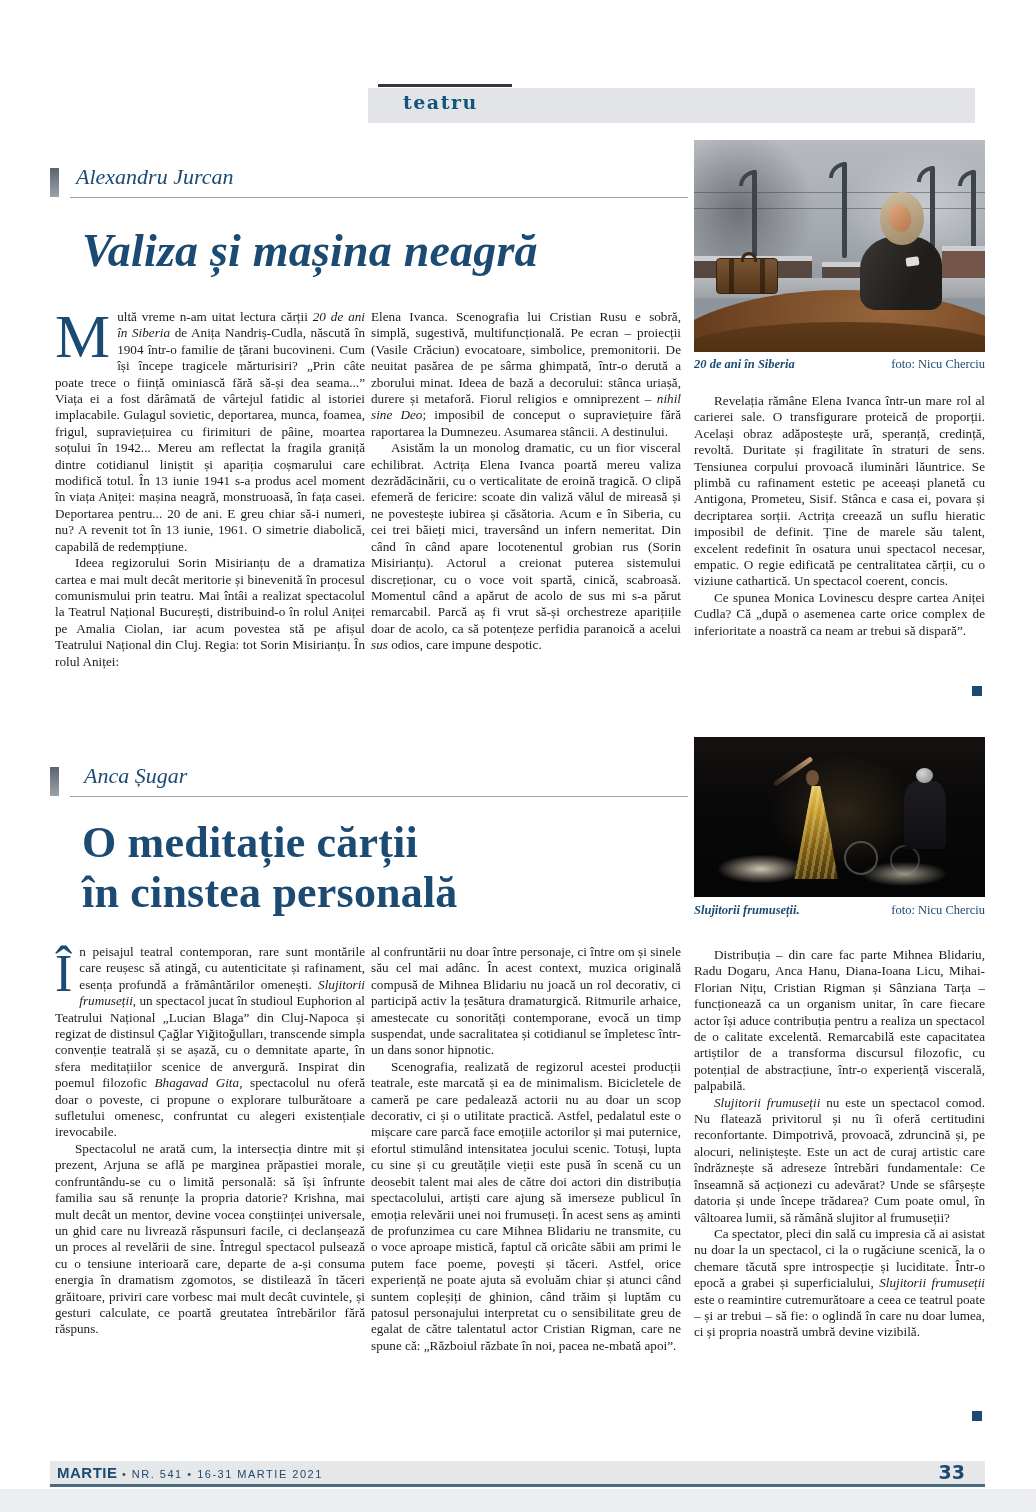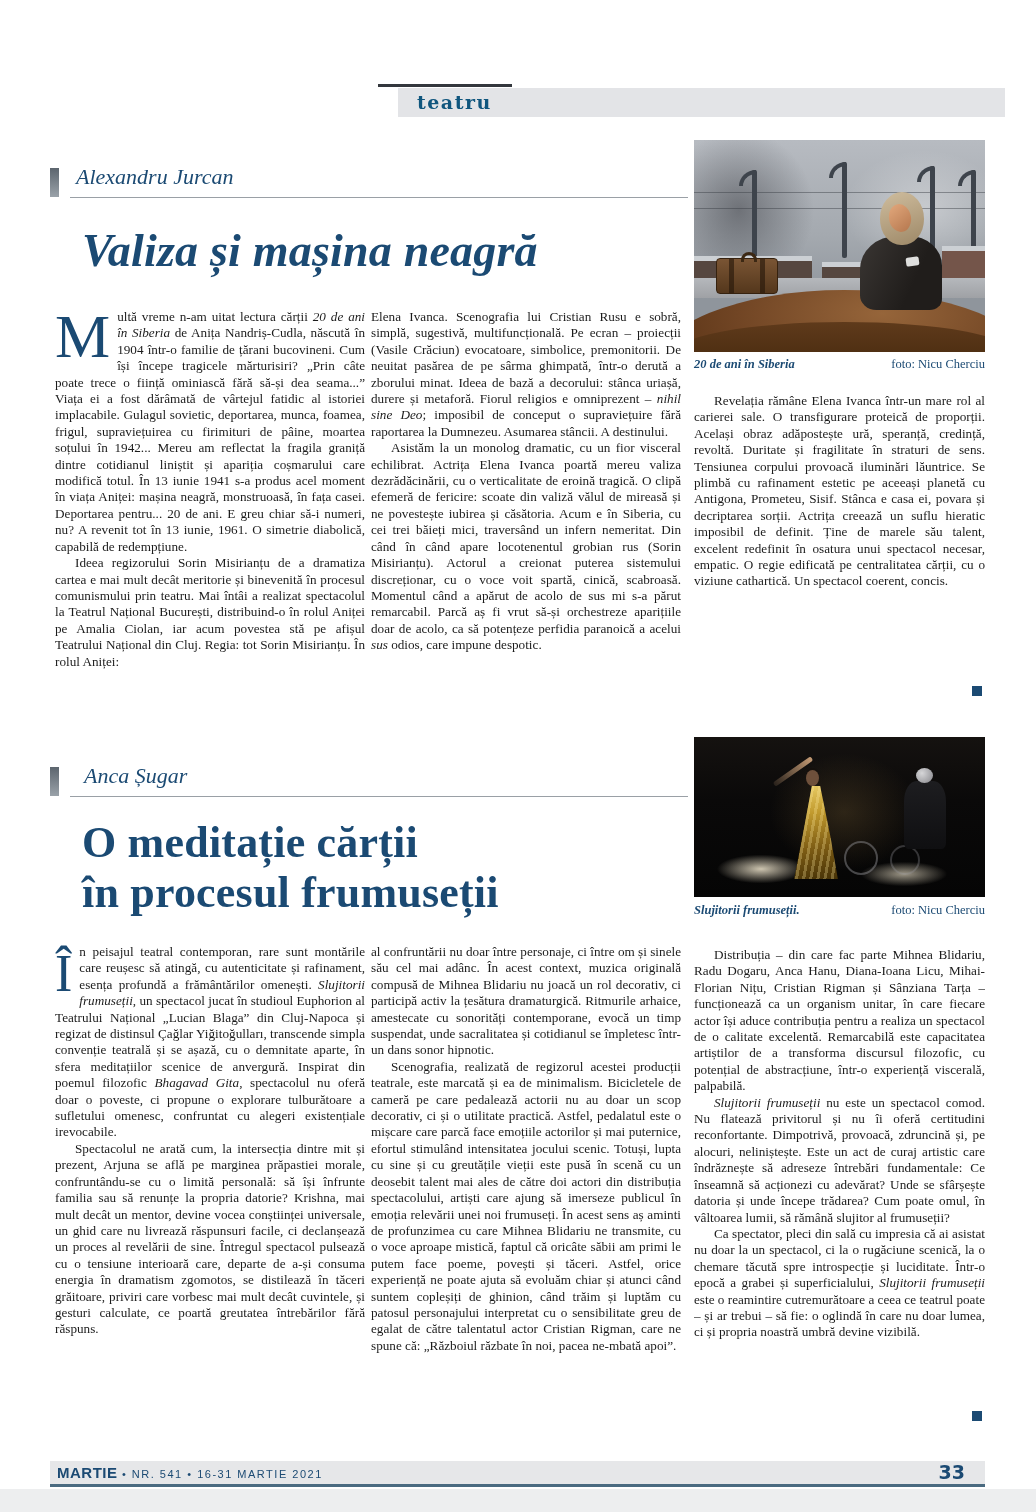--- a/index.html
+++ b/index.html
@@ -1,21 +1,21 @@
 <!DOCTYPE html>
 <html lang="ro"><head>
 <meta charset="utf-8">
 <style>
   * { box-sizing: border-box; }
   body { margin:0; background:#ffffff; font-family:"Liberation Serif","DejaVu Serif",serif; }
   #page { position:relative; width:1036px; height:1512px; margin:0 auto; background:#fff; overflow:hidden; }
 
   
   .section-topline { position:absolute; left:378px; top:84px; width:134px; height:3px; background:#33373d; }
-  .section-band { position:absolute; left:398px; top:88px; width:607px; height:29px; background:#e3e4e7; }
+  .section-band { position:absolute; left:368px; top:88px; width:607px; height:35px; background:#e3e4e7;padding-left:16px; }
   .section-label { font-family:"DejaVu Serif",serif; font-weight:bold; font-size:19px; color:#10567e;
                    letter-spacing:1.5px; line-height:29px; padding-left:19px; display:block; }
 
   
   .byline-bar  { position:absolute; width:9px; height:29px; background:linear-gradient(180deg,#5c656e,#9aa2a9); }
   .byline-name { position:absolute; font-style:italic; font-size:22px; color:#1b4a73; }
   .byline-rule { position:absolute; height:1px; width:618px; background:#9aa0a6; }
 
   .article-title { position:absolute; left:82px; color:#1b4a73; font-weight:bold; letter-spacing:0.2px; }
   #title1 { top:224px; font-size:46px; }
@@ -160,30 +160,31 @@
     <div class="p1-patch"></div>
     <div class="p1-mound-front"></div>
   </div>
   <div class="caption-row" id="cap1">
     <span class="caption-title">20 de ani în Siberia</span>
     <span class="caption-credit">foto: Nicu Cherciu</span>
   </div>
 
   <div class="col" id="a1c3" style="left:694px; top:393px; width:291px; height:300px;">
     <p class="ind">Revelația rămâne Elena Ivanca într-un mare rol al carierei sale. O transfigurare proteică de proporții. Același obraz adăpostește ură, speranță, credință, revoltă. Duritate și fragilitate în straturi de sens. Tensiunea corpului provoacă iluminări lăuntrice. Se plimbă cu rafinament estetic pe aceeași planetă cu Antigona, Prometeu, Sisif. Stânca e casa ei, povara și decriptarea sorții. Actrița creează un suflu hieratic imposibil de definit. Ține de marele său talent, excelent redefinit în osatura unui spectacol necesar, empatic. O regie edificată pe centralitatea cărții, cu o viziune cathartică. Un spectacol coerent, concis.</p>
+    <p class="ind">Ce spunea Monica Lovinescu despre cartea Aniței Cudla? Că „după o asemenea carte orice complex de inferioritate a noastră ca neam ar trebui să dispară”.</p>
   </div>
   <div class="endmark" id="end1"></div>
 
   <div class="byline-bar" style="left:50px; top:767px;"></div>
   <span class="byline-name" style="left:84px; top:763px;">Anca Șugar</span>
   <div class="byline-rule" style="left:70px; top:796px;"></div>
 
   <h1 class="article-title" id="title2" style="margin:0;">
     <div>O meditație cărții</div>
-    <div>în procesul frumuseții</div>
+    <div>în cinstea personală</div>
   </h1>
 
   <div class="photo" id="photo2">
     <div class="p2-bg"></div>
     <div class="p2-glow"></div>
     <div class="p2-pool one"></div>
     <div class="p2-pool two"></div>
     <div class="p2-wheel one"></div>
     <div class="p2-wheel two"></div>
     <div class="p2-arm"></div>

